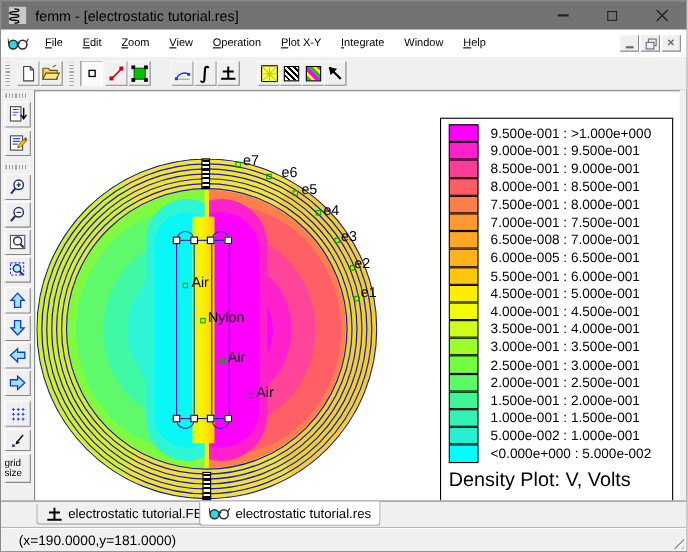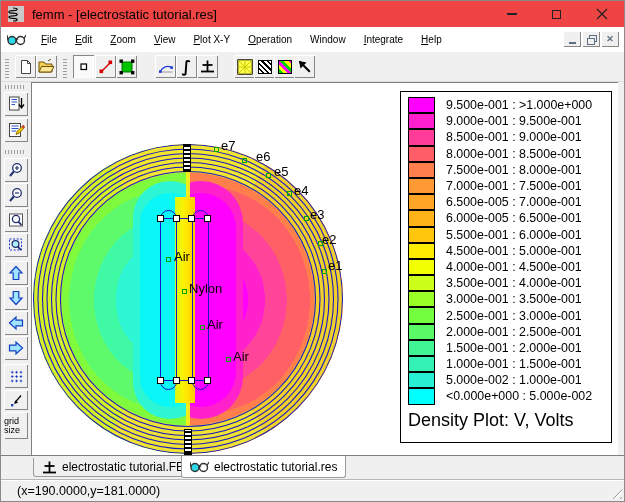--- a/index.html
+++ b/index.html
@@ -3,21 +3,21 @@
 <meta charset="utf-8">
 <style>
   html,body{margin:0;padding:0;background:#d4d4d4;}
   *{box-sizing:border-box;}
   .screen{
     position:relative;width:625px;height:502px;background:#f0f0f0;
     font-family:"Liberation Sans",sans-serif;color:#000;
     box-shadow:inset 0 0 0 1px #8a8a8a;overflow:hidden;
   }
   
-  .titlebar{position:absolute;left:1px;top:1px;width:623px;height:26px;background:#ef4444;display:flex;align-items:center;}
+  .titlebar{position:absolute;left:1px;top:1px;width:623px;height:26px;background:#737373;display:flex;align-items:center;}
   .app-icon{width:16px;height:16px;margin:0 8px 0 7px;flex:0 0 auto;}
   .title-text{font-size:13px;white-space:nowrap;}
   .win-controls{position:absolute;right:0;top:0;height:26px;display:flex;}
   .win-btn{width:45px;height:26px;display:flex;align-items:center;justify-content:center;}
   .glyph-min{width:10px;height:1.5px;background:#222;}
   .glyph-max{width:9px;height:9px;border:1.4px solid #222;}
   
   .menubar{position:absolute;left:1px;top:27px;width:623px;height:25px;background:#fff;display:flex;align-items:center;}
   .menubar .doc-icon{width:19px;height:13px;margin:0 6px 0 6px;flex:0 0 auto;}
   .menu-item{font-size:10px;padding:0 9px;line-height:25px;cursor:default;}
@@ -89,21 +89,21 @@
   .plate{position:absolute;width:17px;height:180px;border:1.3px solid #1818C8;border-radius:8.5px;background:transparent;}
   .plate-left{left:128px;top:127px;}
   .plate-right{left:160px;top:127px;}
   .connector{position:absolute;left:127px;width:50px;height:1.3px;background:#1818C8;}
   .conn-top{top:135px;}
   .conn-bottom{top:297px;}
   .node-handle{position:absolute;width:7px;height:7px;border:1.6px solid #000;background:#fff;}
   .blk-square{position:absolute;width:5px;height:5px;border:1.4px solid #00A300;background:transparent;}
   .plot-label{position:absolute;font-size:13px;line-height:13px;white-space:nowrap;}
   
-  .legend{position:absolute;left:368px;top:8px;width:212px;height:352px;background:#fff;border:1.6px solid #000;padding:5px 0 0 7px;}
+  .legend{position:absolute;left:368px;top:24px;width:212px;height:352px;background:#fff;border:1.6px solid #000;padding:5px 0 0 7px;}
   .legend-row{display:flex;align-items:center;height:16.2px;}
   .legend-swatch{width:27px;height:16.2px;border:1.6px solid #000;flex:0 0 auto;}
   .legend-text{margin-left:11px;font-size:12.4px;white-space:nowrap;}
   .legend-caption{margin-top:5px;font-size:18px;}
   
   .tabstrip{position:absolute;left:1px;top:455px;width:623px;height:24px;background:#f0f0f0;border-top:1px solid #808080;}
   .tab{position:absolute;display:flex;align-items:center;gap:5px;padding:0 8px;font-size:12px;white-space:nowrap;
        border:1px solid #9a9a9a;border-top:none;border-radius:0 0 3px 3px;}
   .tab-inactive{left:32px;top:2px;height:19px;background:#f0f0f0;}
   .tab-active{left:180px;top:0;height:22px;background:#fff;}
@@ -152,24 +152,24 @@
           <circle cx="5" cy="7.5" r="4" fill="#2FD8E8" stroke="#303030" stroke-width="1.4"></circle>
           <circle cx="13.5" cy="7.5" r="4" fill="#ffffff" stroke="#303030" stroke-width="1.4"></circle>
           <path d="M8.8 6.5 Q10 5 11 6.5" stroke="#303030" stroke-width="1.3" fill="none"></path>
         </svg>
       </span>
     <div id="menu-items" style="display:flex;">
         <span class="menu-item"><u>F</u>ile</span>
         <span class="menu-item"><u>E</u>dit</span>
         <span class="menu-item"><u>Z</u>oom</span>
         <span class="menu-item"><u>V</u>iew</span>
+        <span class="menu-item"><u>O</u>peration</span>
         <span class="menu-item"><u>P</u>lot X-Y</span>
-        <span class="menu-item"><u>O</u>peration</span>
+        <span class="menu-item"><u>I</u>ntegrate</span>
         <span class="menu-item">Window</span>
-        <span class="menu-item"><u>I</u>ntegrate</span>
         <span class="menu-item"><u>H</u>elp</span>
       </div>
     <div class="mdi-controls">
       <div class="mdi-btn">
           <div class="mdi-min"></div>
         </div>
       <div class="mdi-btn">
           <div class="mdi-restore"></div>
         </div>
       <div class="mdi-btn">✕</div>
@@ -476,21 +476,21 @@
           <div class="legend-row">
             <div class="legend-swatch" style="background: rgb(255, 127, 76);"></div>
             <span class="legend-text">7.500e-001 : 8.000e-001</span>
           </div>
           <div class="legend-row">
             <div class="legend-swatch" style="background: rgb(255, 153, 51);"></div>
             <span class="legend-text">7.000e-001 : 7.500e-001</span>
           </div>
           <div class="legend-row">
             <div class="legend-swatch" style="background: rgb(255, 166, 38);"></div>
-            <span class="legend-text">6.500e-005 : 7.000e-001</span>
+            <span class="legend-text">6.500e-008 : 7.000e-001</span>
           </div>
           <div class="legend-row">
             <div class="legend-swatch" style="background: rgb(255, 179, 25);"></div>
             <span class="legend-text">6.000e-005 : 6.500e-001</span>
           </div>
           <div class="legend-row">
             <div class="legend-swatch" style="background: rgb(255, 198, 13);"></div>
             <span class="legend-text">5.500e-001 : 6.000e-001</span>
           </div>
           <div class="legend-row">

